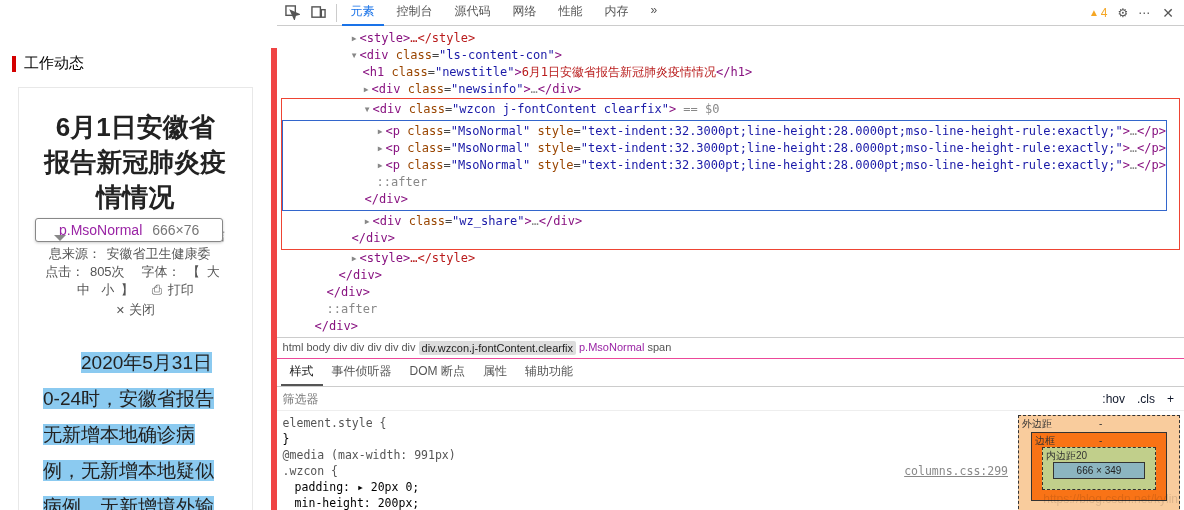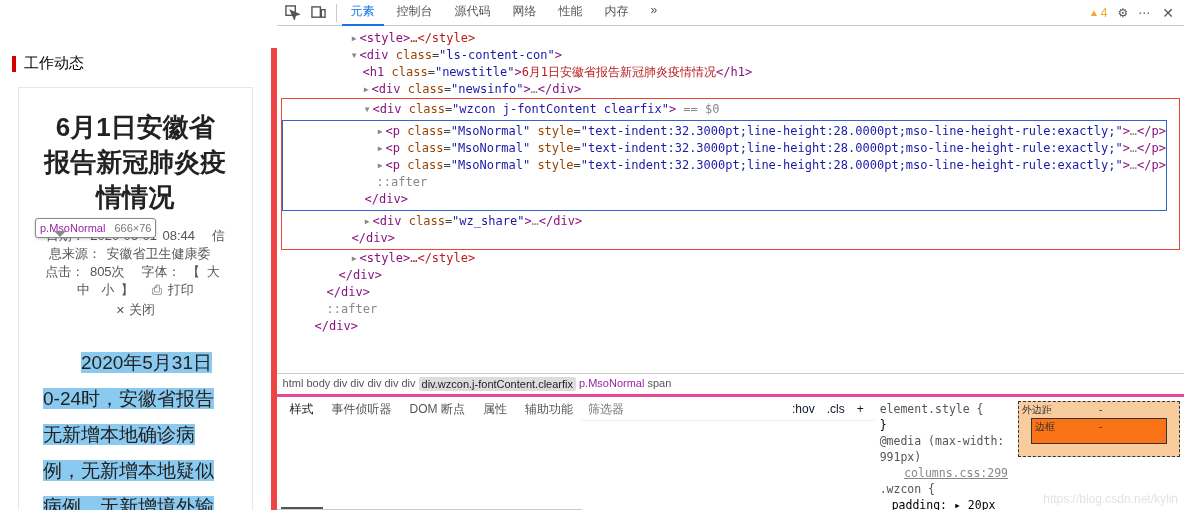--- a/index.html
+++ b/index.html
@@ -10,21 +10,21 @@
 
 
 .section-title { display:flex; align-items:center; gap:8px; padding:6px 10px; font-size:15px; }
 .section-bar { width:4px; height:16px; background:#d40000; }
 .card { margin:8px 16px 0 16px; border:1px solid #e8e8e8; padding:18px 24px; background:#fff; position:relative;}
 .headline { font-size:26px; font-weight:600; text-align:center; color:#222; margin:4px 0 12px; }
 .meta { text-align:center; color:#555; font-size:13px; word-spacing:2px; }
 .meta .bracket { margin:0 1px; }
 .meta-close { text-align:center; color:#555; font-size:13px; margin-top:2px; }
 .meta-close::before { content:"✕"; margin-right:4px; font-size:11px;}
-.tooltip { position:absolute; top:130px; left:16px; background:#fff; border:1px solid #888; border-radius:3px; padding:3px 4px; font-size:11px; color:#333; box-shadow:0 1px 3px rgba(0,0,0,.2); z-index:5;}
+.tooltip { position:absolute; top:130px; left:16px; background:#fff; border:1px solid #888; border-radius:3px; padding:3px 23px; font-size:14px; color:#333; box-shadow:0 1px 3px rgba(0,0,0,.2); z-index:5;}
 .tooltip .pk { color:#9a24a5; }
 .tooltip .dim { color:#777; margin-left:6px;}
 .tooltip::after{content:"";position:absolute;left:18px;bottom:-6px;border:6px solid transparent;border-top-color:#888;}
 .body-text { margin-top:26px; font-size:19px; color:#222; line-height:1.9; }
 .body-text p { text-indent:2em; margin-bottom:8px;}
 .hl { background:#8bcaf0; }
 
 
 .devtools-toolbar { display:flex; align-items:center; height:26px; border-bottom:1px solid #ccc; padding:0 4px; gap:2px;}
 .ticon { width:24px; height:22px; display:flex; align-items:center;justify-content:center; color:#555;}
@@ -48,21 +48,21 @@
 .txt{color:#b91c1c}
 .dim{color:#888}
 .redbox{border:1px solid #e43;padding:2px 0; margin-right:4px;}
 .bluebox{border:1px solid #36c;padding:2px 0;margin:2px 12px 2px 0;}
 
 .crumbs{border-top:1px solid #ccc;padding:3px 6px;font-size:11px;color:#555;display:flex;gap:3px;flex-wrap:nowrap;overflow:hidden}
 .crumbs span{white-space:nowrap}
 .crumbs .sel{background:#ddd;padding:1px 3px;border-radius:2px;color:#222}
 .crumbs .pc{color:#9a24a5}
 
-.styles-pane{border-top:3px solid #ec4899;display:flex;flex-direction:row;height:116px}
+.styles-pane{border-top:1px solid #ec4899;display:flex;flex-direction:column;height:152px}
 .styles-tabs{display:flex;font-size:12px;border-bottom:1px solid #ccc;padding-left:4px}
 .styles-tabs .st{padding:4px 9px;color:#555}
 .styles-tabs .st.active{color:#222;border-bottom:2px solid #555}
 .filter-row{display:flex;align-items:center;border-bottom:1px solid #eee;height:24px;padding:0 4px;font-size:12px;color:#888}
 .filter-row input{border:none;flex:0 0 200px;font-size:12px;padding:2px}
 .filter-row .fspacer{flex:1}
 .filter-row .fbtn{padding:0 6px;color:#0f172a}
 .styles-body{flex:1;display:flex;overflow:hidden}
 .styles-rules{flex:1;font-family:Menlo,Consolas,monospace;font-size:11.5px;padding:4px 6px;line-height:16px;overflow:auto}
 .styles-rules .sel2{color:#555}
@@ -215,20 +215,24 @@
           <div style="padding-left:12px">padding: ▸ 20px 0;</div>
           <div style="padding-left:12px">min-height: 200px;</div>
         </div>
         <div class="boxmodel">
           <div class="bm-outer">
             <div class="bm-label">外边距</div>
             <span class="v" style="top:2px;left:50%">-</span>
             <div class="bm-mid">
               <div class="bm-label">边框</div>
               <span class="v" style="top:2px;left:50%">-</span>
+              <div class="bm-pad">
+                <div class="bm-label">内边距20</div>
+                <div class="bm-content">666 × 349</div>
+              </div>
             </div>
           </div>
         </div>
       </div>
     </div>
     <div class="watermark">https://blog.csdn.net/kylin</div>
   </div>
 </div>
 
 </body></html>

